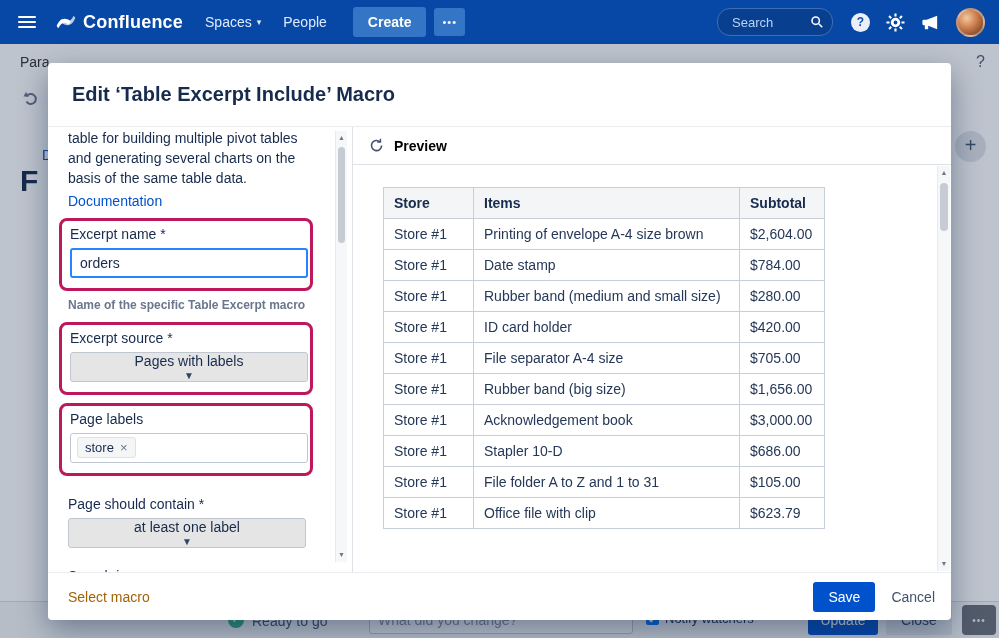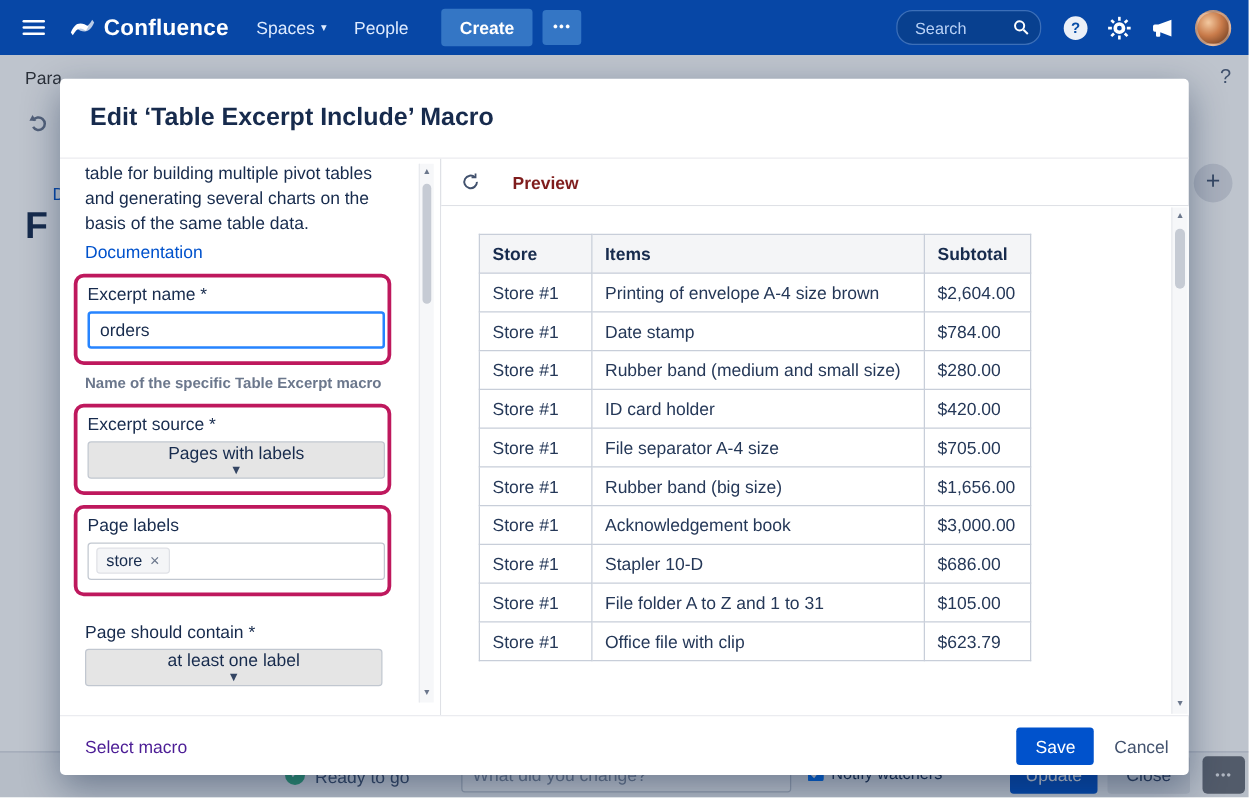--- a/index.html
+++ b/index.html
@@ -139,36 +139,36 @@
   .sb-btn { height:14px; font-size:7px; color:#6B778C; text-align:center; line-height:14px; cursor:pointer; }
   .sb-btn.bottom { position:absolute; bottom:0; left:0; right:0; }
   .sb-thumb { position:absolute; left:2px; right:2px; background:#C6CBD4; border-radius:4px; }
   .left-sb .sb-thumb { top:16px; height:96px; }
   .right-sb .sb-thumb { top:17px; height:48px; }
 
   
   .preview-pane { flex:1; min-width:0; border-left:1px solid #DFE1E6; display:flex; flex-direction:column; }
   .preview-header {
     height:38px; flex:0 0 38px; border-bottom:1px solid #DFE1E6; display:flex; align-items:center;
-    gap:26px; padding:0 16px; font-size:14px; font-weight:700; color:#7f1d1d;
+    gap:10px; padding:0 16px; font-size:14px; font-weight:700; color:#000000;
   }
   .preview-content { flex:1; position:relative; overflow:hidden; background:#fff; }
   table.preview-table { position:absolute; left:30px; top:22px; border-collapse:collapse; font-size:14px; color:#253858; }
   .preview-table th, .preview-table td { border:1px solid #C8CED9; padding:7px 10px; text-align:left; }
   .preview-table th { background:#F4F5F7; font-weight:700; color:#172B4D; }
   .c0 { width:90px; }
   .c1 { width:266px; }
   .c2 { width:85px; }
 
   
   .modal-footer {
     height:48px; flex:0 0 48px; border-top:1px solid #EBECF0; display:flex; align-items:center;
     padding:0 16px 0 20px;
   }
-  .link { font-size:14px; color:#4c1d95; text-decoration:none; cursor:pointer; }
+  .link { font-size:14px; color:#a16207; text-decoration:none; cursor:pointer; }
   .footer-spacer { flex:1; }
   .save-btn {
     background:#0052CC; color:#fff; border:none; border-radius:3px; font-size:14px;
     padding:7px 15px; cursor:pointer; font-family:inherit;
   }
   .cancel-link { margin-left:16px; font-size:14px; color:#42526E; text-decoration:none; cursor:pointer; }
 </style>
 </head>
 <body>
 

